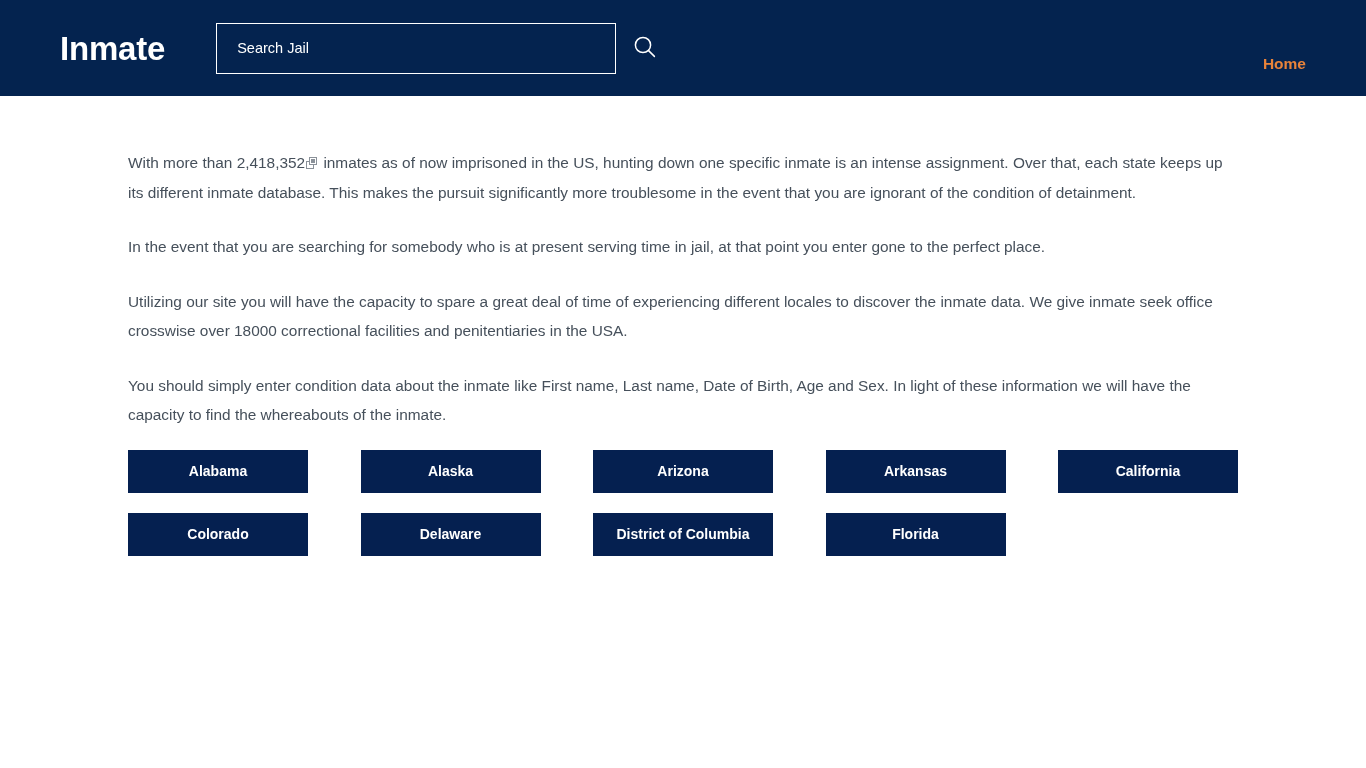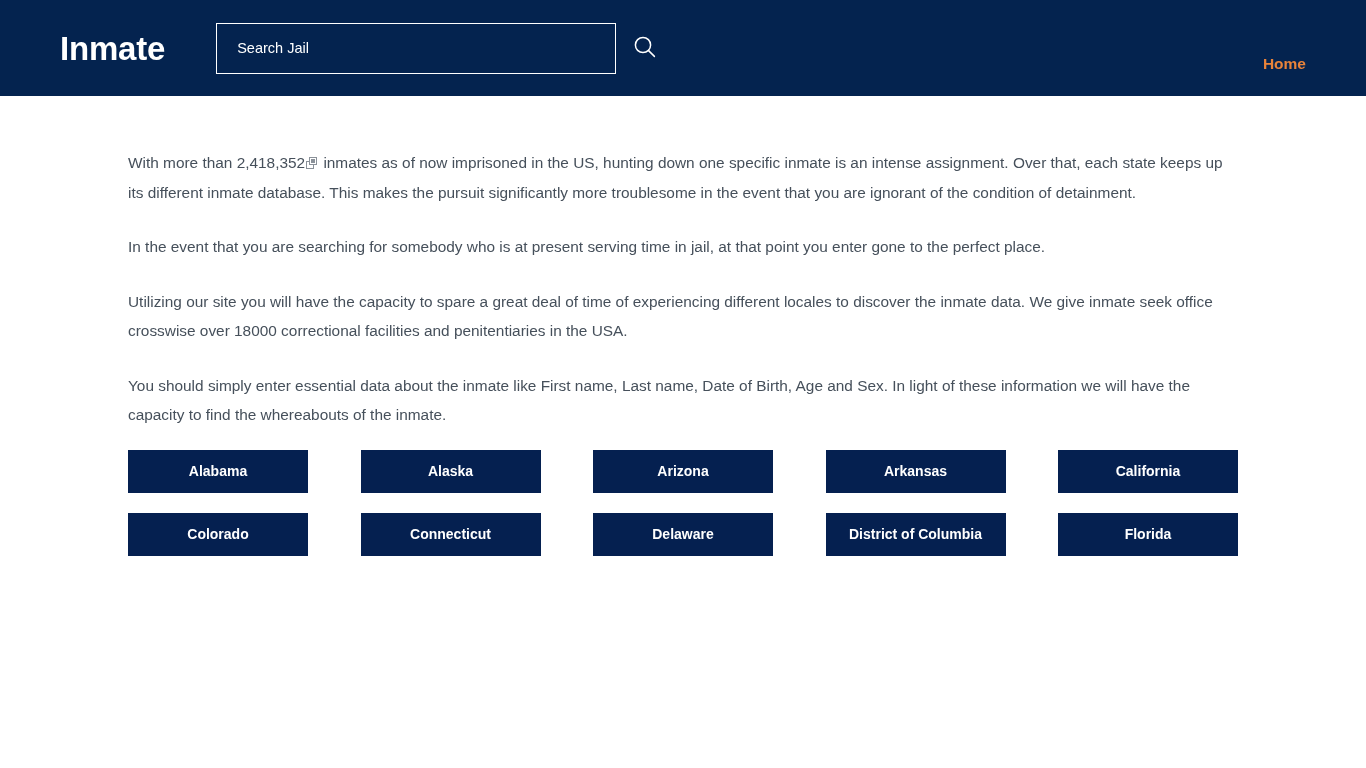--- a/index.html
+++ b/index.html
@@ -205,31 +205,30 @@
 <main class="main">
 
   <section class="copy">
 
     <p>
       <span>With more than 2,418,352</span><span class="inline-icon"><i class="back"></i><i class="front"></i></span><span> inmates as of now imprisoned in the US, hunting down one specific inmate is an intense assignment. Over that, each state keeps up its different inmate database. This makes the pursuit significantly more troublesome in the event that you are ignorant of the condition of detainment.</span>
     </p>
 
     <p>In the event that you are searching for somebody who is at present serving time in jail, at that point you enter gone to the perfect place.</p>
     <p>Utilizing our site you will have the capacity to spare a great deal of time of experiencing different locales to discover the inmate data. We give inmate seek office crosswise over 18000 correctional facilities and penitentiaries in the USA.</p>
-    <p>You should simply enter essential data about the inmate like First name, Last name, Date of Birth, Age and Sex. In light of these information we will have the capacity to find the whereabouts of the inmate.</p>
+    <p>You should simply enter condition data about the inmate like First name, Last name, Date of Birth, Age and Sex. In light of these information we will have the capacity to find the whereabouts of the inmate.</p>
 
   </section>
 
 
   <section class="state-grid">
     <button class="state-btn">Alabama</button>
     <button class="state-btn">Alaska</button>
     <button class="state-btn">Arizona</button>
     <button class="state-btn">Arkansas</button>
     <button class="state-btn">California</button>
     <button class="state-btn">Colorado</button>
-    <button class="state-btn">Connecticut</button>
     <button class="state-btn">Delaware</button>
     <button class="state-btn">District of Columbia</button>
     <button class="state-btn">Florida</button>
   </section>
 
 </main>
 
 </body></html>

